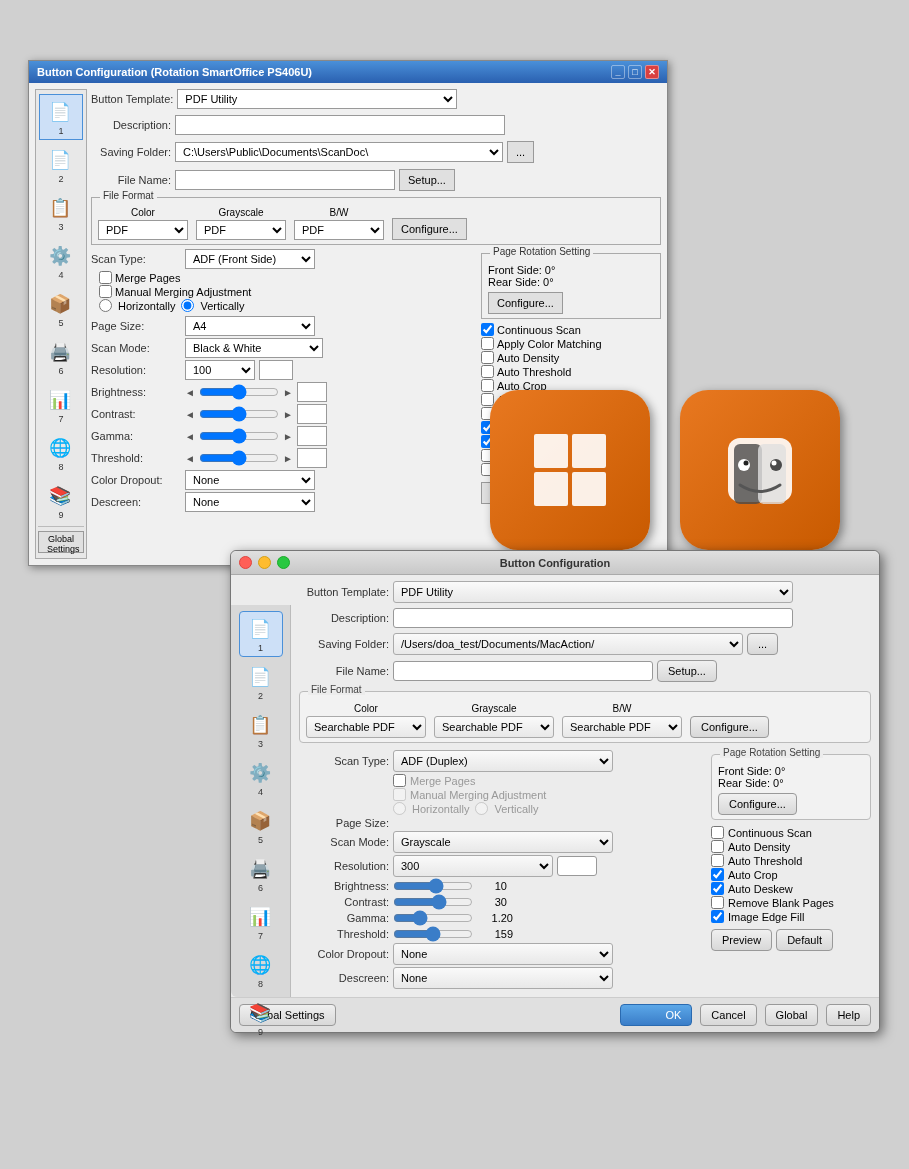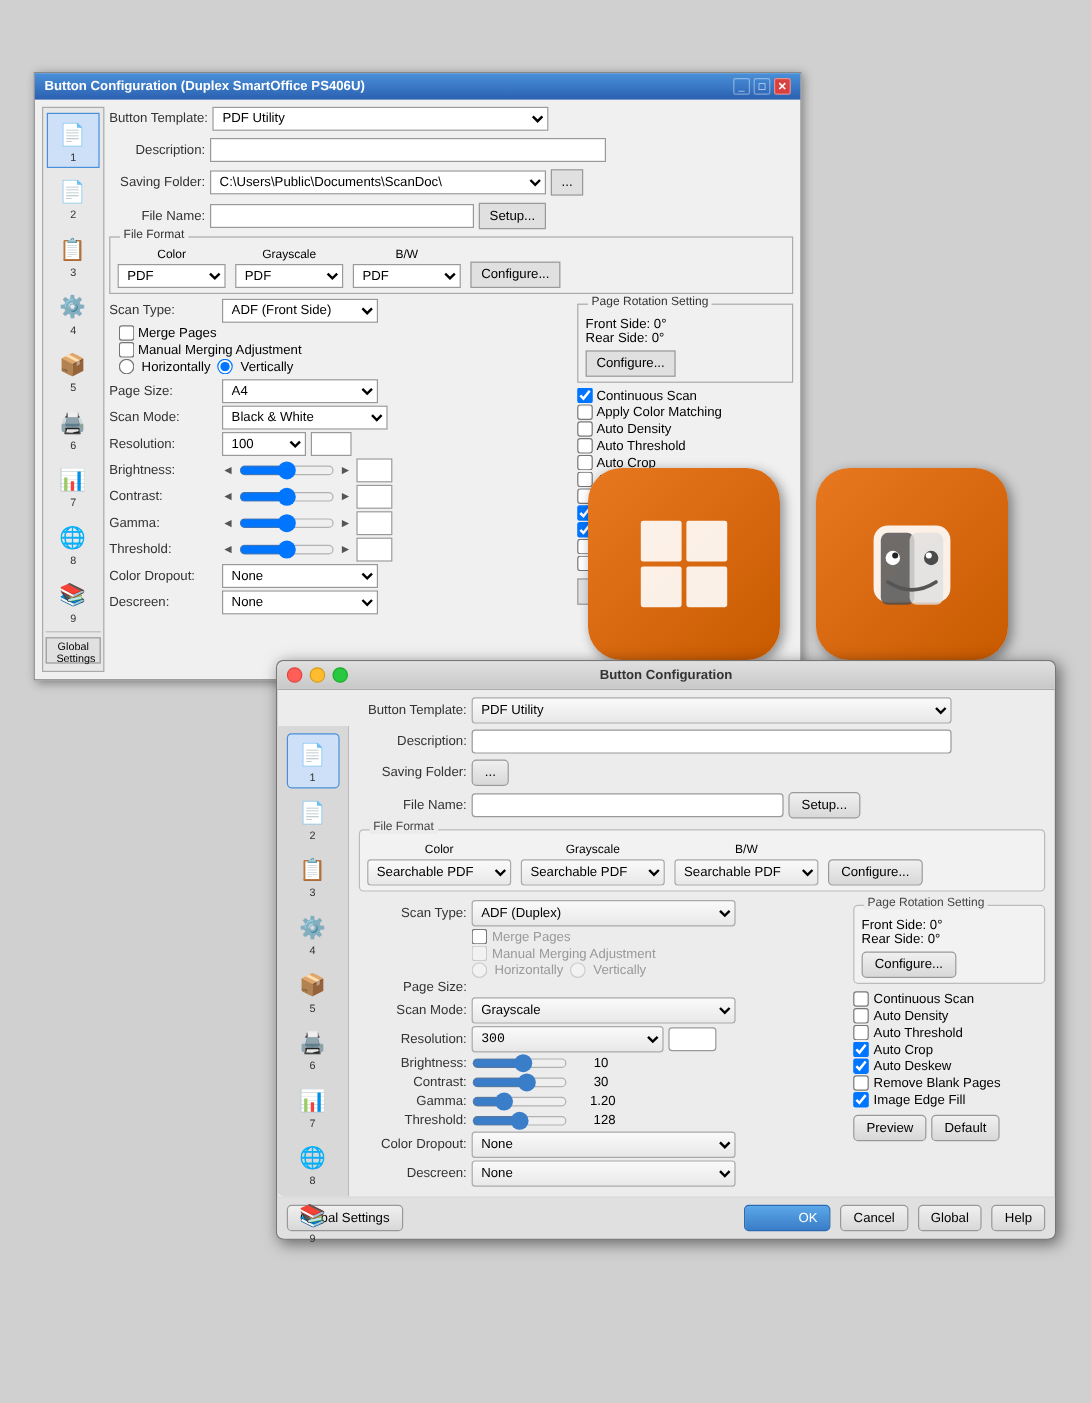--- a/index.html
+++ b/index.html
@@ -363,21 +363,21 @@
     }
 
     
     .disabled-text { color: #999; }
   </style>
 </head>
 <body>
 
 <div class="win1">
   <div class="win1-titlebar">
-    <span>Button Configuration (Duplex SmartOffice PS406U)</span>
+    <span>Button Configuration (Rotation SmartOffice PS406U)</span>
     <div class="win1-titlebar-btns">
       <div class="win1-titlebar-btn">_</div>
       <div class="win1-titlebar-btn">□</div>
       <div class="win1-titlebar-btn" style="background:#d94040;">✕</div>
     </div>
   </div>
   <div class="win1-body">
 
     <div class="win1-sidebar">
       <div class="sidebar-icon-item selected">
@@ -430,21 +430,21 @@
         </select>
       </div>
 
       <div class="form-row">
         <span class="form-label">Description:</span>
         <input type="text" style="width: 330px;">
       </div>
 
       <div class="form-row">
         <span class="form-label">Saving Folder:</span>
-        <select style="width:280px;">
+        <select style="width:328px;">
           <option>C:\Users\Public\Documents\ScanDoc\</option>
         </select>
         <button>...</button>
       </div>
 
       <div class="form-row">
         <span class="form-label">File Name:</span>
         <input type="text" style="width: 220px;">
         <button>Setup...</button>
       </div>
@@ -720,20 +720,23 @@
         </select>
       </div>
 
       <div class="mac-form-row">
         <span class="mac-label">Description:</span>
         <input type="text" class="mac-input" style="width: 400px;">
       </div>
 
       <div class="mac-form-row">
         <span class="mac-label">Saving Folder:</span>
+        <select class="mac-select" style="width:350px;">
+          <option>/Users/doa_test/Documents/MacAction/</option>
+        </select>
         <button class="mac-button">...</button>
       </div>
 
       <div class="mac-form-row">
         <span class="mac-label">File Name:</span>
         <input type="text" class="mac-input" style="width: 260px;">
         <button class="mac-button">Setup...</button>
       </div>
 
       <div class="mac-section-box" style="margin-bottom:4px;">
@@ -795,21 +798,21 @@
 
           <div class="mac-form-row">
             <span class="mac-label">Scan Mode:</span>
             <select class="mac-select" style="width:220px;">
               <option>Grayscale</option>
             </select>
           </div>
 
           <div class="mac-form-row">
             <span class="mac-label">Resolution:</span>
-            <select class="mac-select" style="width:160px;font-family:Liberation Mono, monospace;">
+            <select class="mac-select" style="width:160px;">
               <option>300</option>
             </select>
             <input type="text" class="mac-input" style="width: 40px;">
           </div>
 
           <div class="mac-form-row">
             <span class="mac-label">Brightness:</span>
             <input type="range" class="mac-slider" min="-100" max="100" value="10" style="">
             <span style="width:30px; text-align:right; font-size:11px;">10</span>
           </div>
@@ -822,21 +825,21 @@
 
           <div class="mac-form-row">
             <span class="mac-label">Gamma:</span>
             <input type="range" class="mac-slider" min="0" max="200" value="60" style="">
             <span style="width:36px; text-align:right; font-size:11px;">1.20</span>
           </div>
 
           <div class="mac-form-row">
             <span class="mac-label">Threshold:</span>
             <input type="range" class="mac-slider" min="0" max="255" value="128" style="">
-            <span style="width:36px; text-align:right; font-size:11px;">128</span>
+            <span style="width:36px; text-align:right; font-size:11px;">159</span>
           </div>
 
           <div class="mac-form-row">
             <span class="mac-label">Color Dropout:</span>
             <select class="mac-select" style="width:220px;">
               <option>None</option>
             </select>
           </div>
 
           <div class="mac-form-row">

